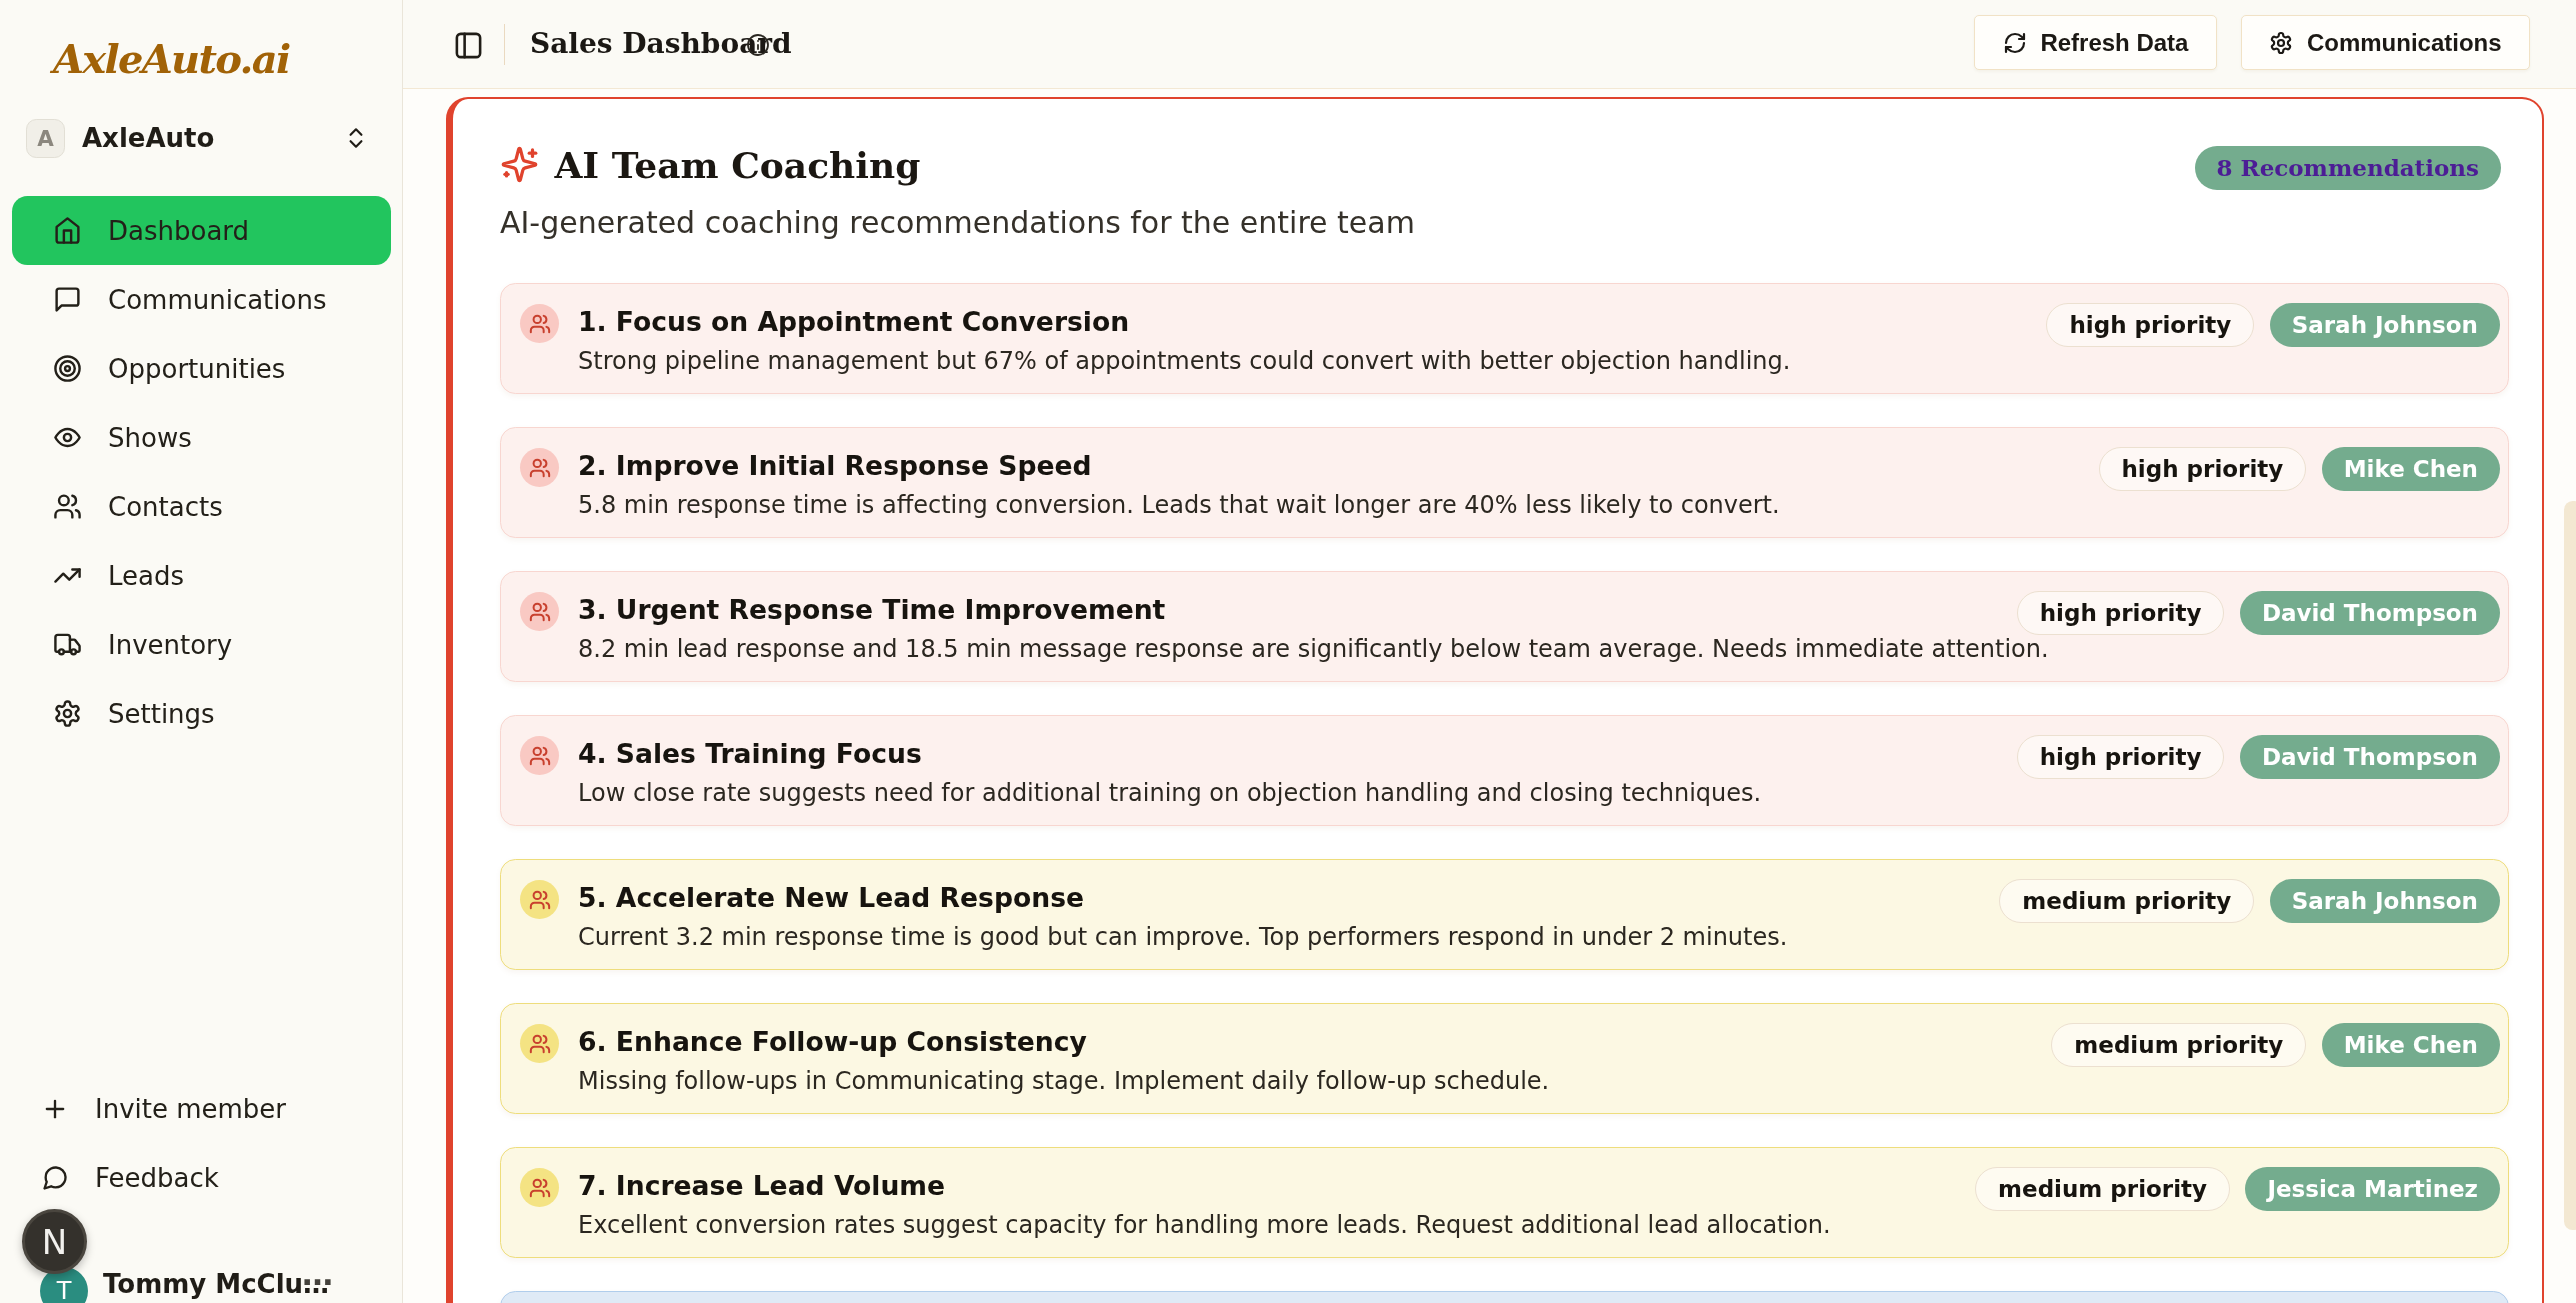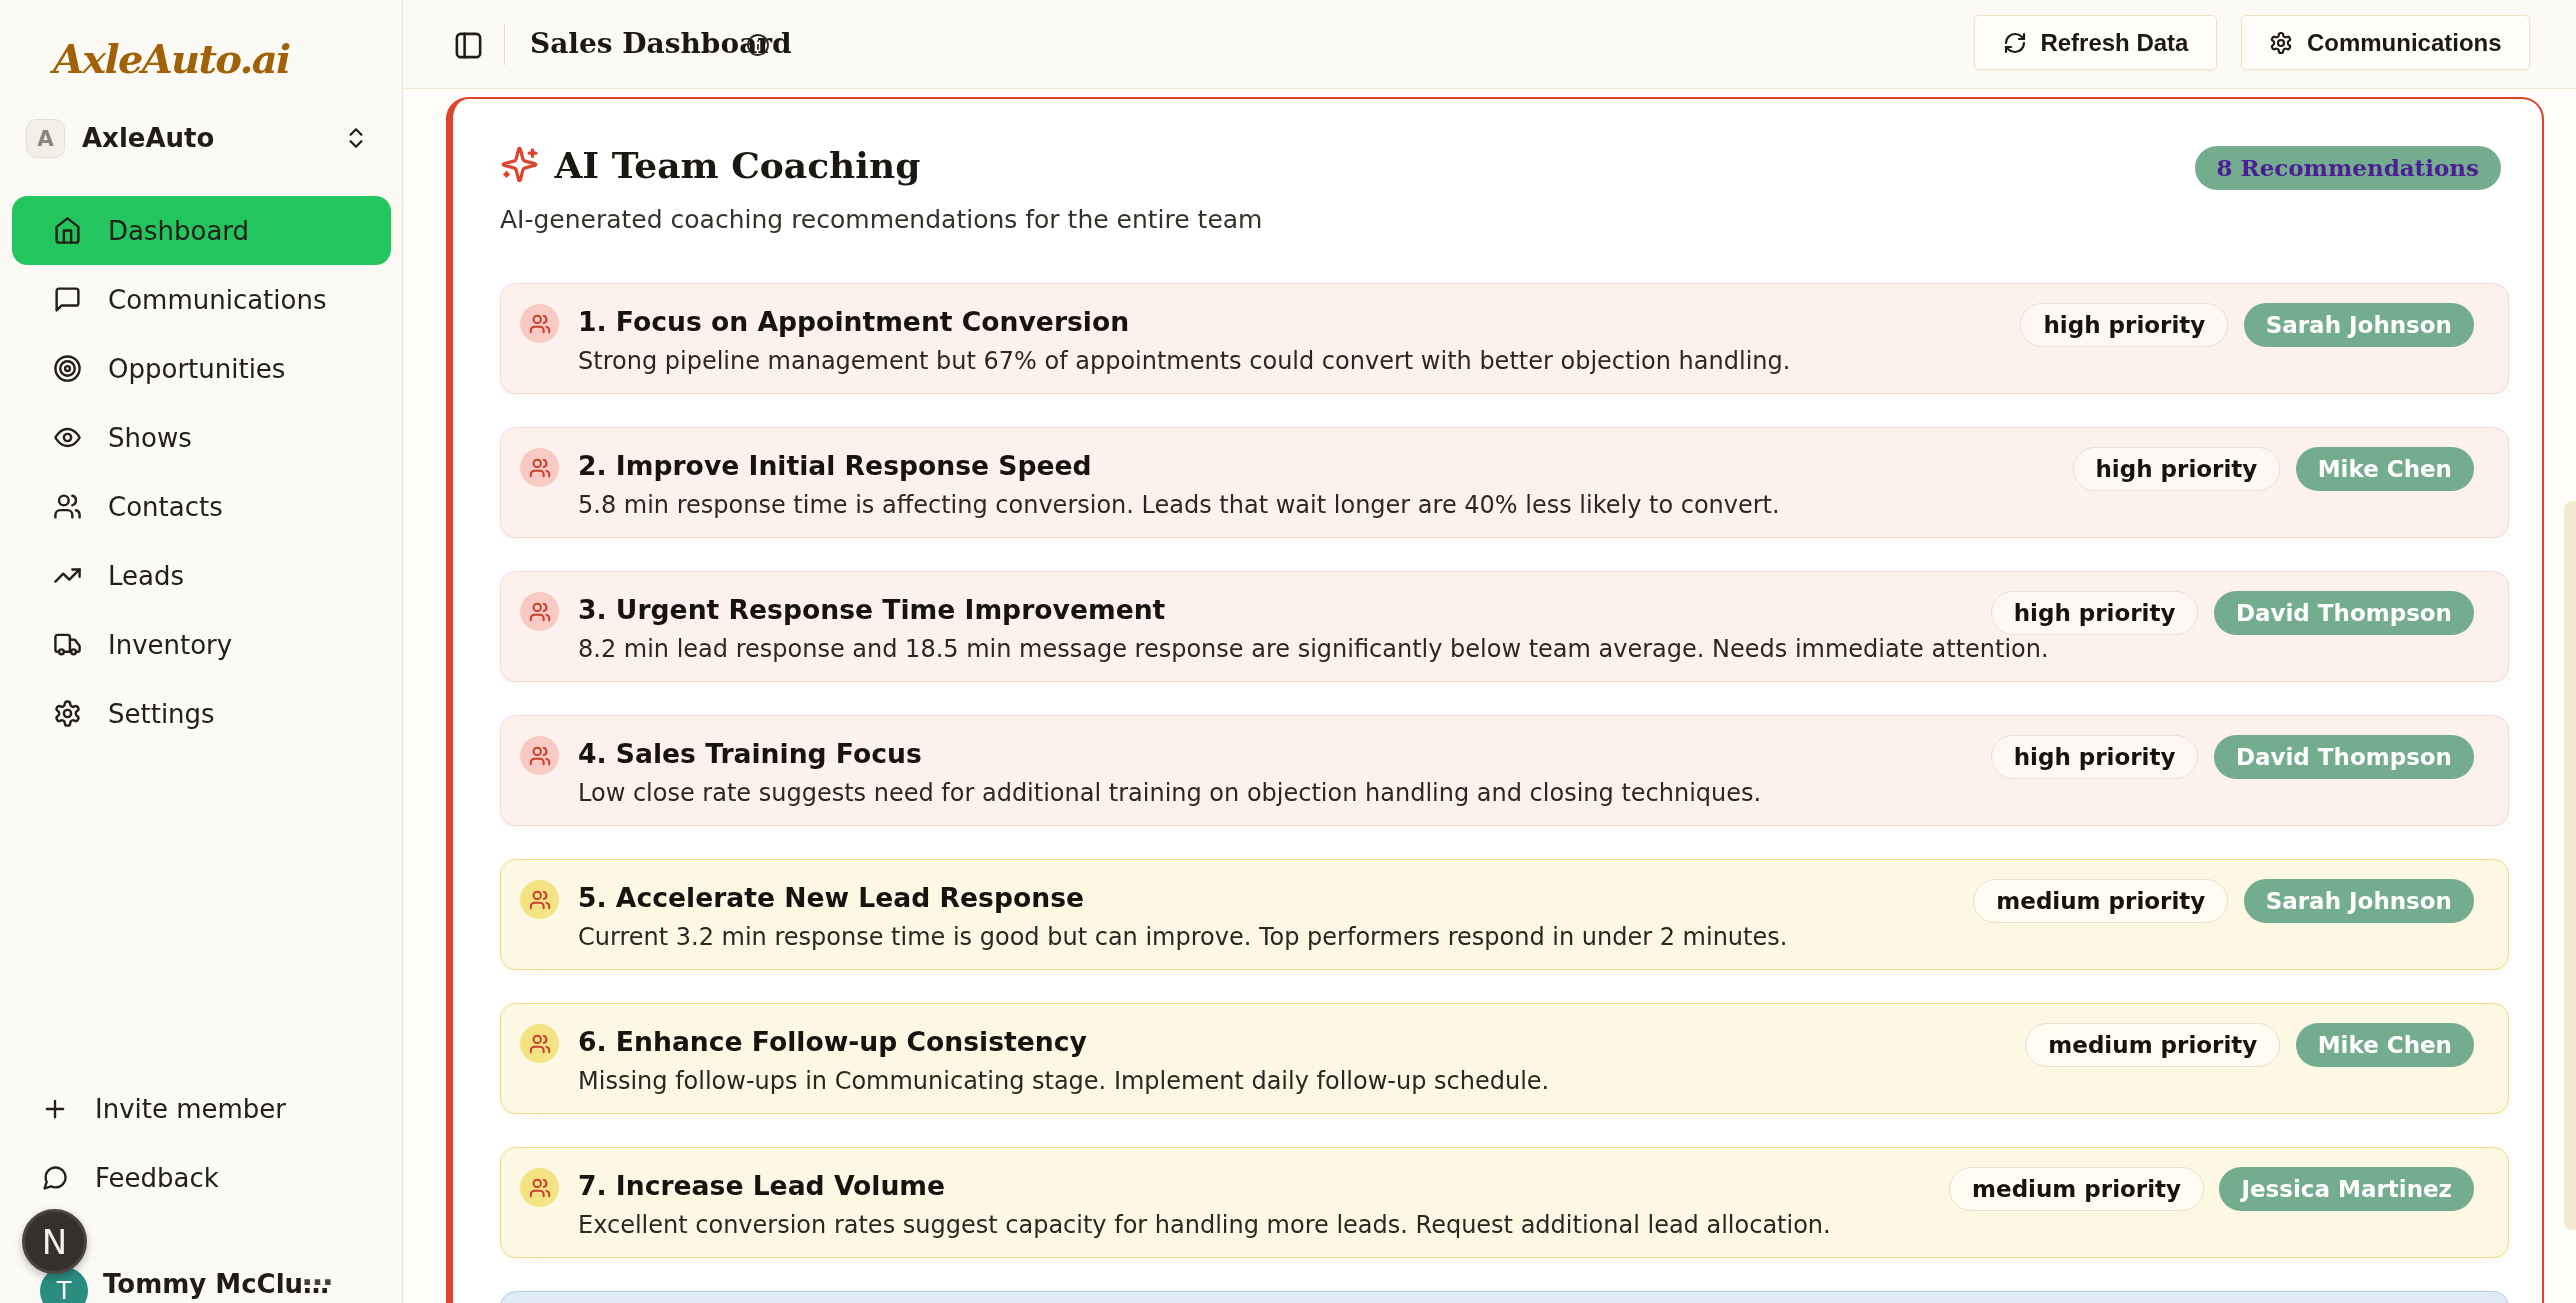--- a/index.html
+++ b/index.html
@@ -50,34 +50,34 @@
   .tb-btn{height:55px;display:flex;align-items:center;gap:13.7px;padding:0 27.4px;background:#fffefb;border:1.7px solid #f1e2c6;border-radius:5px;font-size:24px;font-weight:700;color:#1c1915;box-shadow:0 1.7px 2.6px rgba(120,90,40,.05);cursor:pointer;}
   .tb-btn svg{width:24px;height:24px;stroke-width:2.2;}
 
   
   .main{position:absolute;left:403px;top:89px;right:0;bottom:0;background:#fefdfa;overflow:hidden;}
   .coach-card{position:absolute;left:43px;top:7.7px;width:2098px;height:1338px;background:#fff;border:2.6px solid var(--accent);border-left-width:7.7px;border-radius:22px;}
   .coach-head{position:absolute;left:47px;top:45px;}
   .coach-title-row{display:flex;align-items:center;gap:15.4px;}
   .coach-title-row svg{width:39px;height:39px;color:var(--accent);stroke-width:2;}
   .coach-title{font-family:"DejaVu Serif","Liberation Serif",serif;font-size:36px;font-weight:700;color:#1b1712;}
-  .coach-sub{margin-top:19px;font-size:25px;color:#35312a;}
+  .coach-sub{margin-top:19px;font-size:30px;color:#35312a;}
   .coach-badge{position:absolute;right:41px;top:47px;background:var(--green);color:#4c1d95;font-family:"DejaVu Serif","Liberation Serif",serif;font-size:23px;font-weight:700;padding:8.6px 22px;border-radius:857px;}
   .rec-list{position:absolute;left:47px;top:184px;width:2009px;}
   .rec{position:relative;height:111px;border-radius:15.4px;margin-bottom:33px;padding:19px 20.6px 0 20.6px;box-shadow:0 2.6px 5.1px rgba(170,130,90,.07);}
   .rec.tone-high{background:var(--pink-bg);border:1.7px solid var(--pink-border);}
   .rec.tone-medium{background:var(--yellow-bg);border:1.7px solid var(--yellow-border);}
   .rec.tone-info{background:var(--blue-bg);border:1.7px solid var(--blue-border);}
   .rec-icon{position:absolute;left:19px;top:20.6px;width:39px;height:39px;border-radius:50%;display:flex;align-items:center;justify-content:center;color:var(--icon-red);}
   .tone-high .rec-icon{background:var(--pink-icon);}
   .tone-medium .rec-icon{background:var(--yellow-icon);}
   .rec-icon svg{width:22px;height:22px;stroke-width:2.2;}
   .rec-title{position:absolute;left:77px;top:22px;font-size:26.6px;font-weight:700;color:#17140f;}
   .rec-desc{position:absolute;left:77px;top:63px;font-size:24px;color:#2b2720;}
-  .rec-badges{position:absolute;right:34px;top:19px;display:flex;align-items:center;gap:15.4px;}
+  .rec-badges{position:absolute;right:8px;top:19px;display:flex;align-items:center;gap:15.4px;}
   .pill-priority{border:1.7px solid #ece0d0;background:rgba(255,254,250,.6);border-radius:857px;padding:7.7px 22px;font-size:23px;font-weight:600;color:#17140f;}
   .pill-name{background:var(--green);border-radius:857px;padding:9.4px 22px;font-size:23px;font-weight:700;color:#fff;}
   .scroll-thumb{position:absolute;right:-6.9px;top:412px;width:19px;height:729px;background:#f3e8d2;border-radius:8.6px;}
 </style>
 </head>
 <body>
 
 <aside class="sidebar">
   <div class="logo">AxleAuto.ai</div>
 

